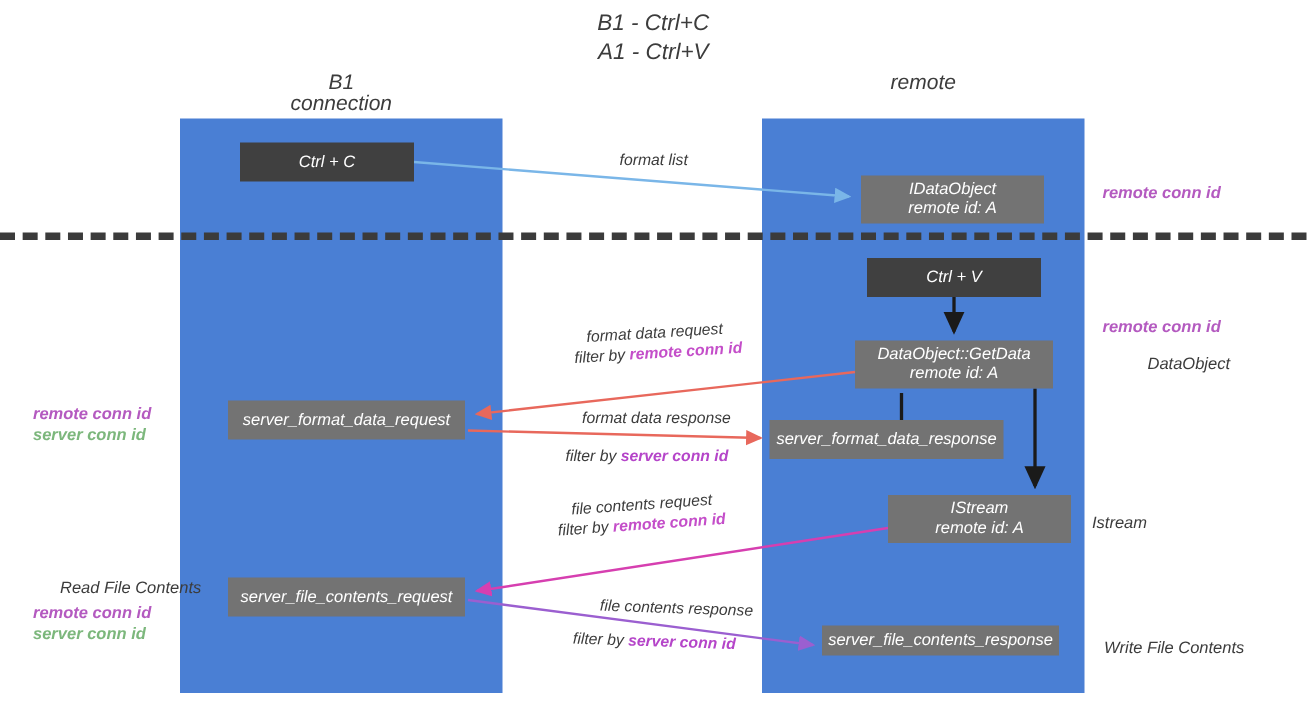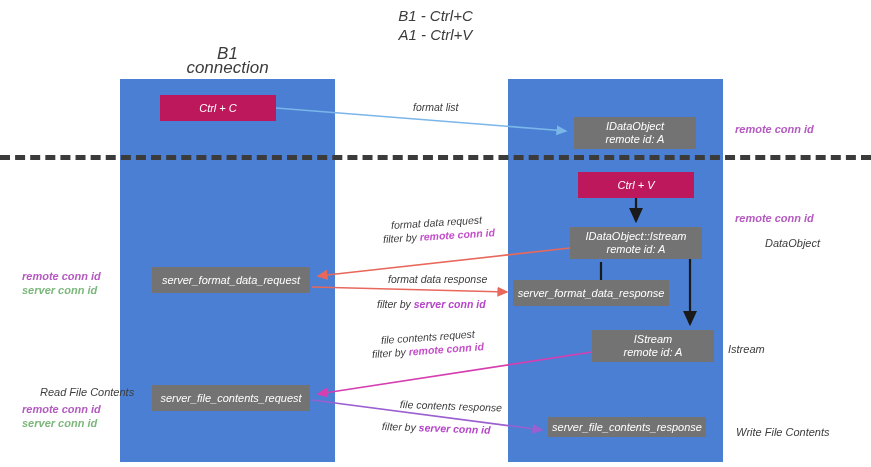--- a/index.html
+++ b/index.html
@@ -16,34 +16,34 @@
   .lane{position:absolute;background:#4a7fd4;}
   #lane-b1{left:120px;top:79px;width:215px;height:383px;}
   #lane-a1{left:508px;top:79px;width:215px;height:383px;}
 
   
   #title{
     position:absolute;left:0;top:6px;width:871px;
     text-align:center;font-size:15px;color:#3c3c3c;line-height:19px;
   }
   .lane-head{
-    position:absolute;text-align:center;font-size:17px;color:#3c3c3c;
+    position:absolute;text-align:center;font-size:14px;color:#3c3c3c;
     line-height:14px;width:215px;
   }
   #head-b1{left:120px;top:47px;}
   #head-a1{left:508px;top:47px;}
 
   
   .node{
     position:absolute;box-sizing:border-box;
     display:flex;flex-direction:column;
     align-items:center;justify-content:center;
     color:#ffffff;font-size:11px;line-height:13px;text-align:center;
   }
-  .node.green{background:#be185d;}
+  .node.green{background:#404040;}
   .node.orange{background:#f7a councils;}
   .node.orange{background:#737373;}
 
   #n-ctrlc{left:160px;top:95px;width:116px;height:26px;}
   #n-idataobject{left:574px;top:117px;width:122px;height:32px;}
   #n-ctrlv{left:578px;top:172px;width:116px;height:26px;}
   #n-getdata{left:570px;top:227px;width:132px;height:32px;}
   #n-sfdreq{left:152px;top:267px;width:158px;height:26px;}
   #n-sfdresp{left:513px;top:280px;width:156px;height:26px;}
   #n-istream{left:592px;top:330px;width:122px;height:32px;}
@@ -102,20 +102,21 @@
   <div id="title">
     <div>B1 - Ctrl+C</div>
     <div>A1 - Ctrl+V</div>
   </div>
 
   <div class="lane-head" id="head-b1">
     <div>B1</div>
     <div>connection</div>
   </div>
   <div class="lane-head" id="head-a1">
+    <div>remote</div>
   </div>
 
   <svg id="wires">
     <defs>
       <marker id="ah-blue" markerWidth="7" markerHeight="7" refX="6" refY="3.2" orient="auto">
         <path d="M0,0 L7,3.2 L0,6.4 z" fill="#7ab6e8"></path>
       </marker>
       <marker id="ah-red" markerWidth="7" markerHeight="7" refX="6" refY="3.2" orient="auto">
         <path d="M0,0 L7,3.2 L0,6.4 z" fill="#e8685c"></path>
       </marker>
@@ -156,21 +157,21 @@
   <div class="node orange" id="n-idataobject">
     <span>IDataObject</span>
     <span>remote id: A</span>
   </div>
 
   <div class="node green" id="n-ctrlv">
     <span>Ctrl + V</span>
   </div>
 
   <div class="node orange" id="n-getdata">
-    <span>IDataObject::Istream</span>
+    <span>DataObject::GetData</span>
     <span>remote id: A</span>
   </div>
 
   <div class="node orange" id="n-sfdresp">
     <span>server_format_data_response</span>
   </div>
 
   <div class="node orange" id="n-sfdreq">
     <span>server_format_data_request</span>
   </div>

